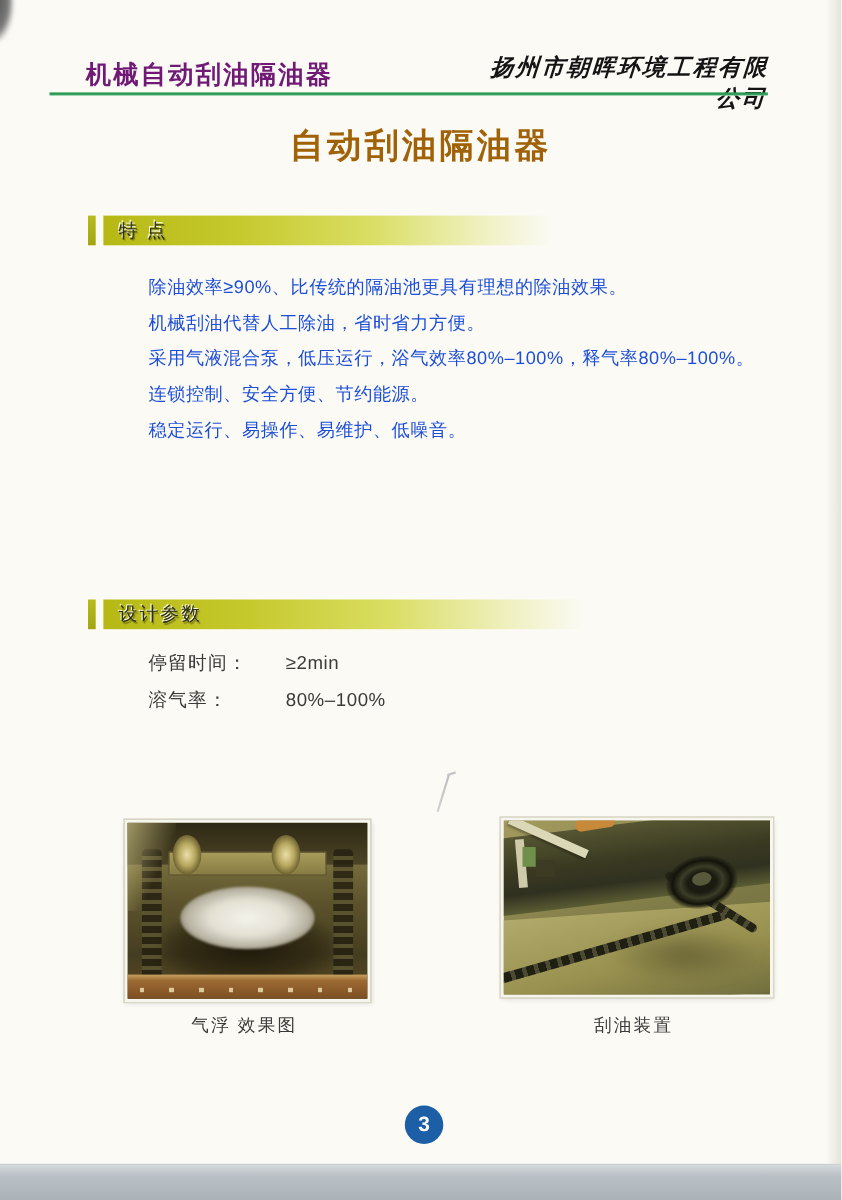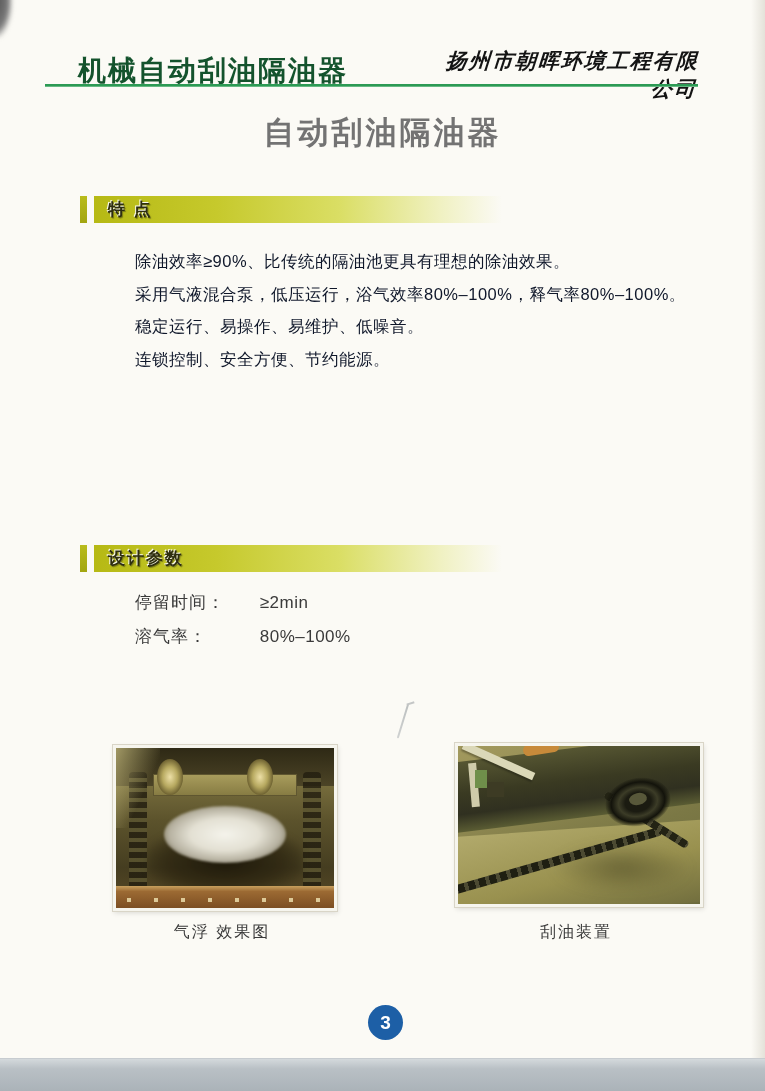--- a/index.html
+++ b/index.html
@@ -31,61 +31,61 @@
   }
   .scratch:after{
     content:"";position:absolute;top:-2px;left:-1px;width:8px;height:2px;
     background:#a7abad;transform:rotate(-35deg);
   }
 
   
   .product-title{
     position:absolute;left:78px;top:52px;
     font-family:Liberation Sans, sans-serif;
-    font-size:28px;font-weight:700;letter-spacing:2px;color:#14532d;
+    font-size:23px;font-weight:700;letter-spacing:2px;color:#701a75;
   }
   .company{
     position:absolute;left:428px;top:47px;width:270px;text-align:right;
     font-family:"Liberation Serif", serif;
     font-size:21px;font-weight:700;font-style:italic;letter-spacing:2px;color:#141414;
     transform:skewX(-4deg);
   }
   .green-rule{
     position:absolute;left:45px;top:84px;width:653px;height:3px;
     background:linear-gradient(180deg,#2c9a54 0%,#2c9a54 60%,#8ecfa6 100%);
   }
 
   .doc-title{
     position:absolute;left:0;top:112px;width:765px;text-align:center;
-    font-size:31px;font-weight:600;letter-spacing:3px;color:#737373;
+    font-size:31px;font-weight:600;letter-spacing:3px;color:#a16207;
   }
 
   
   .section-head{position:absolute;left:80px;width:422px;height:27px;}
   .section-accent{
     position:absolute;left:0;top:0;width:7px;height:27px;
     background:linear-gradient(180deg,#b9bc1c,#a2a510);
   }
   .section-bar{
     position:absolute;left:14px;top:0;right:0;height:27px;
     background:linear-gradient(to right,#b6b914 0%,#c6c92c 30%,#dade64 60%,#f0f1c2 85%,rgba(251,250,245,0) 100%);
   }
   .section-label{
     position:absolute;left:28px;top:0;height:27px;line-height:27px;
-    font-size:17px;font-weight:700;letter-spacing:2px;color:#2e2e10;
+    font-size:17px;font-weight:400;letter-spacing:2px;color:#2e2e10;
     text-shadow:-1px -1px 0 rgba(255,255,255,.9), 1px 1px 1px rgba(40,40,10,.45);
   }
   .head-features{top:196px;}
   .head-scope{top:420px;}
-  .head-params{top:545px;}
+  .head-params{top:545px;padding-left:29px;}
 
   
   .features-list{position:absolute;left:135px;top:245px;width:585px;}
   .feature-line{
-    font-size:16.5px;color:#0f172a;letter-spacing:.5px;
+    font-size:16.5px;color:#1d4ed8;letter-spacing:.5px;
     height:32.5px;line-height:32.5px;white-space:nowrap;
   }
   .scope-text{
     position:absolute;left:135px;top:471px;width:600px;
     font-size:16.5px;color:#3a3a3a;letter-spacing:.5px;white-space:nowrap;
   }
   .params-list{position:absolute;left:135px;top:586px;width:400px;}
   .param-row{height:34px;line-height:34px;font-size:17px;color:#3a3a3a;}
   .param-label{display:inline-block;width:120px;letter-spacing:1px;}
   .param-value{display:inline-block;letter-spacing:.5px;}
@@ -168,23 +168,24 @@
 
   <div class="doc-title">自动刮油隔油器</div>
 
   <div class="section-head head-features">
     <div class="section-accent"></div>
     <div class="section-bar"></div>
     <div class="section-label">特 点</div>
   </div>
   <div class="features-list">
     <div class="feature-line">除油效率≥90%、比传统的隔油池更具有理想的除油效果。</div>
+    <div class="feature-line">机械刮油代替人工除油，省时省力方便。</div>
     <div class="feature-line">采用气液混合泵，低压运行，浴气效率80%–100%，释气率80%–100%。</div>
+    <div class="feature-line">连锁控制、安全方便、节约能源。</div>
     <div class="feature-line">稳定运行、易操作、易维护、低噪音。</div>
-    <div class="feature-line">连锁控制、安全方便、节约能源。</div>
   </div>
 
 
   <div class="section-head head-params">
     <div class="section-accent"></div>
     <div class="section-bar"></div>
     <div class="section-label">设计参数</div>
   </div>
   <div class="params-list">
     <div class="param-row">

